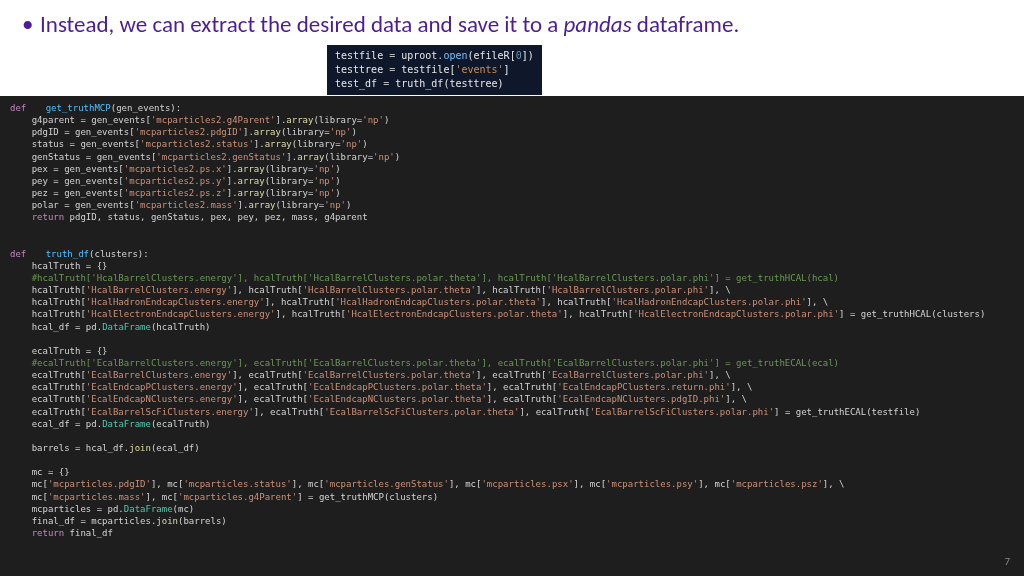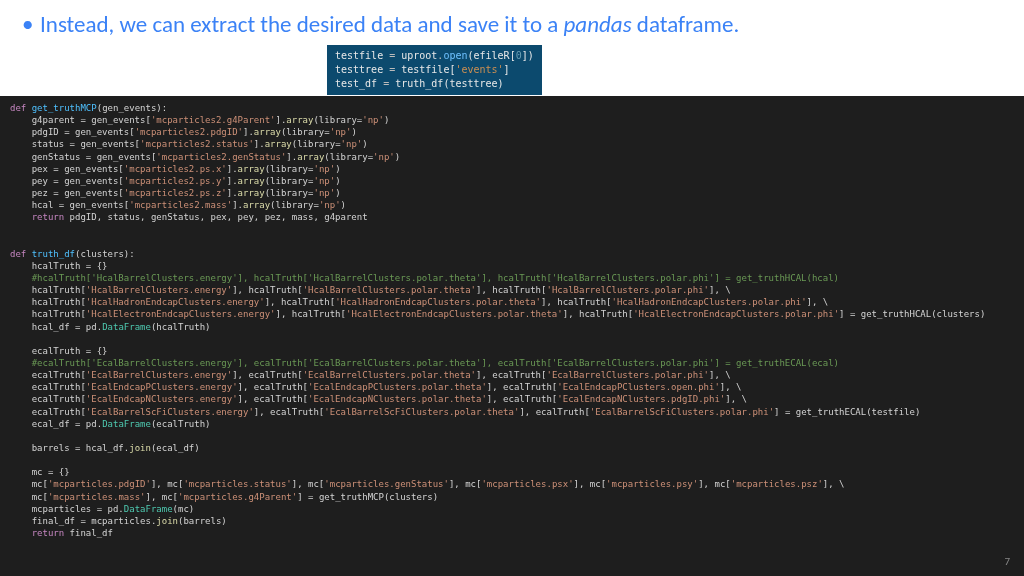--- a/index.html
+++ b/index.html
@@ -8,36 +8,36 @@
     width: 1024px;
     height: 576px;
     background: #ffffff;
     font-family: Calibri, Arial, sans-serif;
     overflow: hidden;
     position: relative;
   }
   .bullet-text {
     padding: 10px 20px 5px 40px;
     font-size: 23px;
-    color: #3b82f6;
+    color: #4c1d95;
     line-height: 1.3;
     position: relative;
   }
   .bullet-text::before {
     content: "•";
     position: absolute;
     left: 22px;
     top: 10px;
   }
   .italic { font-style: italic; }
   .small-code {
     position: absolute;
     left: 327px;
     top: 45px;
-    background: #0c4a6e;
+    background: #0f172a;
     color: #ddd;
     font-family: "Consolas", monospace;
     font-size: 10px;
     padding: 4px 8px;
     line-height: 1.4;
     white-space: pre;
   }
   .small-code .v { color: #e8e8e8; }
   .small-code .op { color: #bbbbbb; }
   .small-code .fn { color: #6fc1ff; }
@@ -52,21 +52,21 @@
     background: #1e1e1e;
     color: #d4d4d4;
     font-family: "Consolas", monospace;
     font-size: 9px;
     padding: 6px 10px;
     line-height: 1.35;
     overflow: hidden;
     white-space: pre;
   }
   .kw { color: #c586c0; margin-top: 29px; }        
-  .fnname { color: #4fc1ff; }
+  .fnname { color: #4fc1ff; margin-left: 14px; }
   .str { color: #ce9178; }       
   .call { color: #dcdcaa; margin-top: 40px; }      
   .cls { color: #4ec9b0; text-align: right; }       
   .cmt { color: #6a9955; }
   .page-num {
     position: absolute;
     right: 14px;
     bottom: 8px;
     color: #888;
     font-size: 11px;
@@ -84,36 +84,36 @@
 <span class="v">test_df </span><span class="op">= </span><span class="v">truth_df(testtree)</span></div>
 
 <div class="big-code"><span class="kw">def </span><span class="fnname">get_truthMCP</span><span>(gen_events):</span>
 <span>    g4parent = gen_events[</span><span class="str">'mcparticles2.g4Parent'</span><span>].</span><span class="call">array</span><span>(library=</span><span class="str">'np'</span><span>)</span>
 <span>    pdgID = gen_events[</span><span class="str">'mcparticles2.pdgID'</span><span>].</span><span class="call">array</span><span>(library=</span><span class="str">'np'</span><span>)</span>
 <span>    status = gen_events[</span><span class="str">'mcparticles2.status'</span><span>].</span><span class="call">array</span><span>(library=</span><span class="str">'np'</span><span>)</span>
 <span>    genStatus = gen_events[</span><span class="str">'mcparticles2.genStatus'</span><span>].</span><span class="call">array</span><span>(library=</span><span class="str">'np'</span><span>)</span>
 <span>    pex = gen_events[</span><span class="str">'mcparticles2.ps.x'</span><span>].</span><span class="call">array</span><span>(library=</span><span class="str">'np'</span><span>)</span>
 <span>    pey = gen_events[</span><span class="str">'mcparticles2.ps.y'</span><span>].</span><span class="call">array</span><span>(library=</span><span class="str">'np'</span><span>)</span>
 <span>    pez = gen_events[</span><span class="str">'mcparticles2.ps.z'</span><span>].</span><span class="call">array</span><span>(library=</span><span class="str">'np'</span><span>)</span>
-<span>    hcal = gen_events[</span><span class="str">'mcparticles2.mass'</span><span>].</span><span class="call">array</span><span>(library=</span><span class="str">'np'</span><span>)</span>
+<span>    polar = gen_events[</span><span class="str">'mcparticles2.mass'</span><span>].</span><span class="call">array</span><span>(library=</span><span class="str">'np'</span><span>)</span>
 <span class="kw">    return </span><span>pdgID, status, genStatus, pex, pey, pez, mass, g4parent</span>
 
 
 <span class="kw">def </span><span class="fnname">truth_df</span><span>(clusters):</span>
 <span>    hcalTruth = {}</span>
 <span class="cmt">    #hcalTruth['HcalBarrelClusters.energy'], hcalTruth['HcalBarrelClusters.polar.theta'], hcalTruth['HcalBarrelClusters.polar.phi'] = get_truthHCAL(hcal)</span>
 <span>    hcalTruth[</span><span class="str">'HcalBarrelClusters.energy'</span><span>], hcalTruth[</span><span class="str">'HcalBarrelClusters.polar.theta'</span><span>], hcalTruth[</span><span class="str">'HcalBarrelClusters.polar.phi'</span><span>], \</span>
 <span>    hcalTruth[</span><span class="str">'HcalHadronEndcapClusters.energy'</span><span>], hcalTruth[</span><span class="str">'HcalHadronEndcapClusters.polar.theta'</span><span>], hcalTruth[</span><span class="str">'HcalHadronEndcapClusters.polar.phi'</span><span>], \</span>
 <span>    hcalTruth[</span><span class="str">'HcalElectronEndcapClusters.energy'</span><span>], hcalTruth[</span><span class="str">'HcalElectronEndcapClusters.polar.theta'</span><span>], hcalTruth[</span><span class="str">'HcalElectronEndcapClusters.polar.phi'</span><span>] = get_truthHCAL(clusters)</span>
 <span>    hcal_df = pd.</span><span class="cls">DataFrame</span><span>(hcalTruth)</span>
 
 <span>    ecalTruth = {}</span>
 <span class="cmt">    #ecalTruth['EcalBarrelClusters.energy'], ecalTruth['EcalBarrelClusters.polar.theta'], ecalTruth['EcalBarrelClusters.polar.phi'] = get_truthECAL(ecal)</span>
 <span>    ecalTruth[</span><span class="str">'EcalBarrelClusters.energy'</span><span>], ecalTruth[</span><span class="str">'EcalBarrelClusters.polar.theta'</span><span>], ecalTruth[</span><span class="str">'EcalBarrelClusters.polar.phi'</span><span>], \</span>
-<span>    ecalTruth[</span><span class="str">'EcalEndcapPClusters.energy'</span><span>], ecalTruth[</span><span class="str">'EcalEndcapPClusters.polar.theta'</span><span>], ecalTruth[</span><span class="str">'EcalEndcapPClusters.open.phi'</span><span>], \</span>
+<span>    ecalTruth[</span><span class="str">'EcalEndcapPClusters.energy'</span><span>], ecalTruth[</span><span class="str">'EcalEndcapPClusters.polar.theta'</span><span>], ecalTruth[</span><span class="str">'EcalEndcapPClusters.return.phi'</span><span>], \</span>
 <span>    ecalTruth[</span><span class="str">'EcalEndcapNClusters.energy'</span><span>], ecalTruth[</span><span class="str">'EcalEndcapNClusters.polar.theta'</span><span>], ecalTruth[</span><span class="str">'EcalEndcapNClusters.pdgID.phi'</span><span>], \</span>
 <span>    ecalTruth[</span><span class="str">'EcalBarrelScFiClusters.energy'</span><span>], ecalTruth[</span><span class="str">'EcalBarrelScFiClusters.polar.theta'</span><span>], ecalTruth[</span><span class="str">'EcalBarrelScFiClusters.polar.phi'</span><span>] = get_truthECAL(testfile)</span>
 <span>    ecal_df = pd.</span><span class="cls">DataFrame</span><span>(ecalTruth)</span>
 
 <span>    barrels = hcal_df.</span><span class="call">join</span><span>(ecal_df)</span>
 
 <span>    mc = {}</span>
 <span>    mc[</span><span class="str">'mcparticles.pdgID'</span><span>], mc[</span><span class="str">'mcparticles.status'</span><span>], mc[</span><span class="str">'mcparticles.genStatus'</span><span>], mc[</span><span class="str">'mcparticles.psx'</span><span>], mc[</span><span class="str">'mcparticles.psy'</span><span>], mc[</span><span class="str">'mcparticles.psz'</span><span>], \</span>
 <span>    mc[</span><span class="str">'mcparticles.mass'</span><span>], mc[</span><span class="str">'mcparticles.g4Parent'</span><span>] = get_truthMCP(clusters)</span>
 <span>    mcparticles = pd.</span><span class="cls">DataFrame</span><span>(mc)</span>

